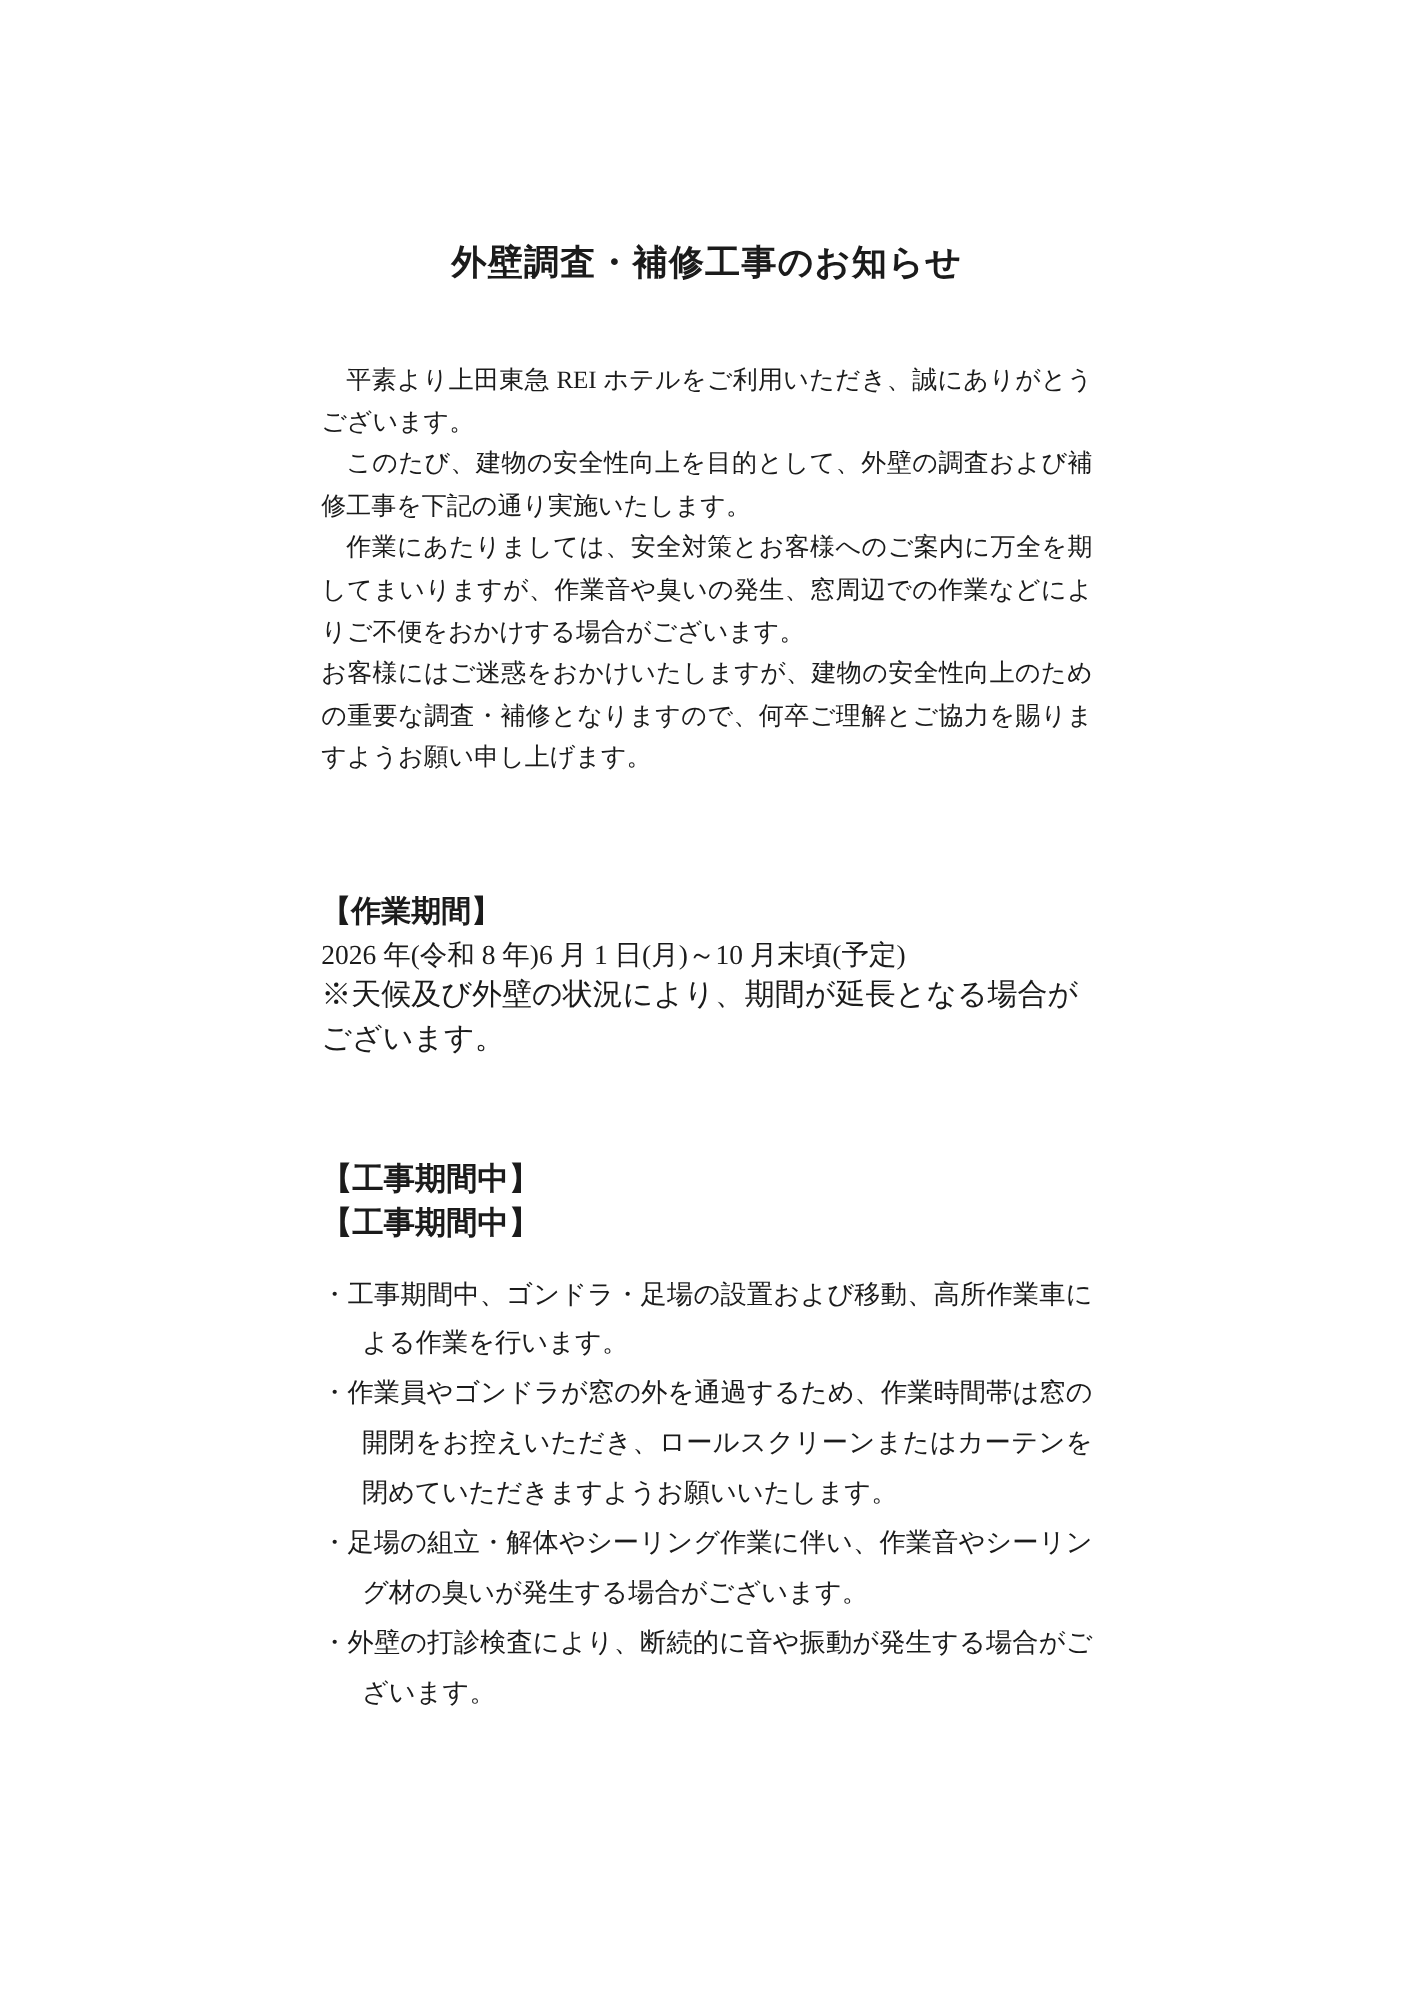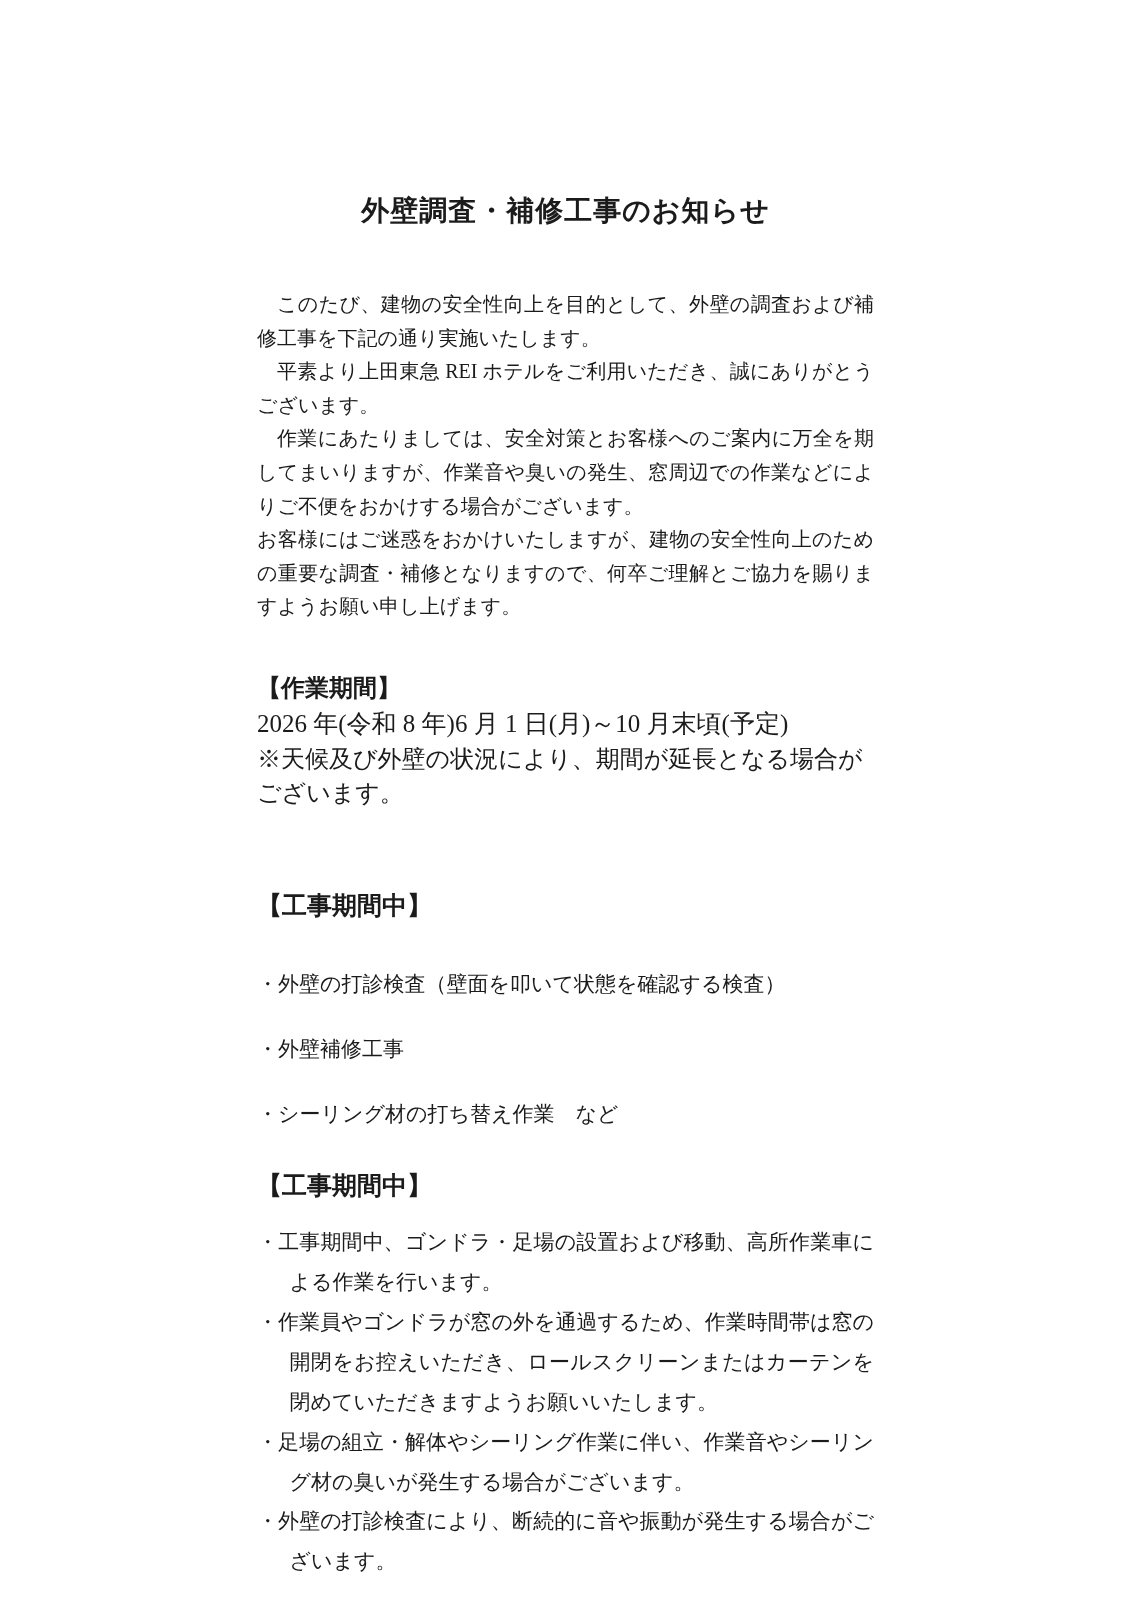--- a/index.html
+++ b/index.html
@@ -32,30 +32,30 @@
 
   .intro {
     margin-top: 56px;
     font-size: 20px;
     line-height: 1.68;
     text-align: justify;
   }
   .intro p { margin: 0; }
   .intro p.indent { text-indent: 1em; }
 
-  .work-period { margin-top: 48px; }
+  .work-period { margin-top: 90px; }
   .wp-heading {
     margin: 0;
     font-size: 24px;
     font-weight: 700;
     line-height: 1.4;
   }
   .wp-line {
     margin: 0;
-    font-size: 25px;
+    font-size: 22px;
     line-height: 1.45;
     font-weight: 400;
   }
   .wp-note {
     margin: 0;
     font-size: 24px;
     line-height: 1.42;
     font-weight: 400;
   }
 
@@ -91,39 +91,34 @@
   }
 </style>
 </head>
 <body>
 
 <div class="page">
 
   <h1 class="title">外壁調査・補修工事のお知らせ</h1>
 
   <section class="intro">
+    <p class="indent">平素より上田東急 REI ホテルをご利用いただき、誠にありがとうございます。</p>
     <p class="indent">このたび、建物の安全性向上を目的として、外壁の調査および補修工事を下記の通り実施いたします。</p>
-    <p class="indent">平素より上田東急 REI ホテルをご利用いただき、誠にありがとうございます。</p>
     <p class="indent">作業にあたりましては、安全対策とお客様へのご案内に万全を期してまいりますが、作業音や臭いの発生、窓周辺での作業などによりご不便をおかけする場合がございます。</p>
     <p>お客様にはご迷惑をおかけいたしますが、建物の安全性向上のための重要な調査・補修となりますので、何卒ご理解とご協力を賜りますようお願い申し上げます。</p>
   </section>
 
   <section class="work-period">
     <p class="wp-heading">【作業期間】</p>
     <p class="wp-line">2026 年(令和 8 年)6 月 1 日(月)～10 月末頃(予定)</p>
     <p class="wp-note">※天候及び外壁の状況により、期間が延長となる場合がございます。</p>
   </section>
 
   <section>
     <p class="wc-heading">【工事期間中】</p>
-    <div class="wc-items">
-      <p class="wc-item">・外壁の打診検査（壁面を叩いて状態を確認する検査）</p>
-      <p class="wc-item">・外壁補修工事</p>
-      <p class="wc-item">・シーリング材の打ち替え作業　など</p>
-    </div>
   </section>
 
   <section>
     <p class="notes-heading">【工事期間中】</p>
     <div class="notes-items">
       <p class="note-item">・工事期間中、ゴンドラ・足場の設置および移動、高所作業車による作業を行います。</p>
       <p class="note-item">・作業員やゴンドラが窓の外を通過するため、作業時間帯は窓の開閉をお控えいただき、ロールスクリーンまたはカーテンを閉めていただきますようお願いいたします。</p>
       <p class="note-item">・足場の組立・解体やシーリング作業に伴い、作業音やシーリング材の臭いが発生する場合がございます。</p>
       <p class="note-item">・外壁の打診検査により、断続的に音や振動が発生する場合がございます。</p>
     </div>

